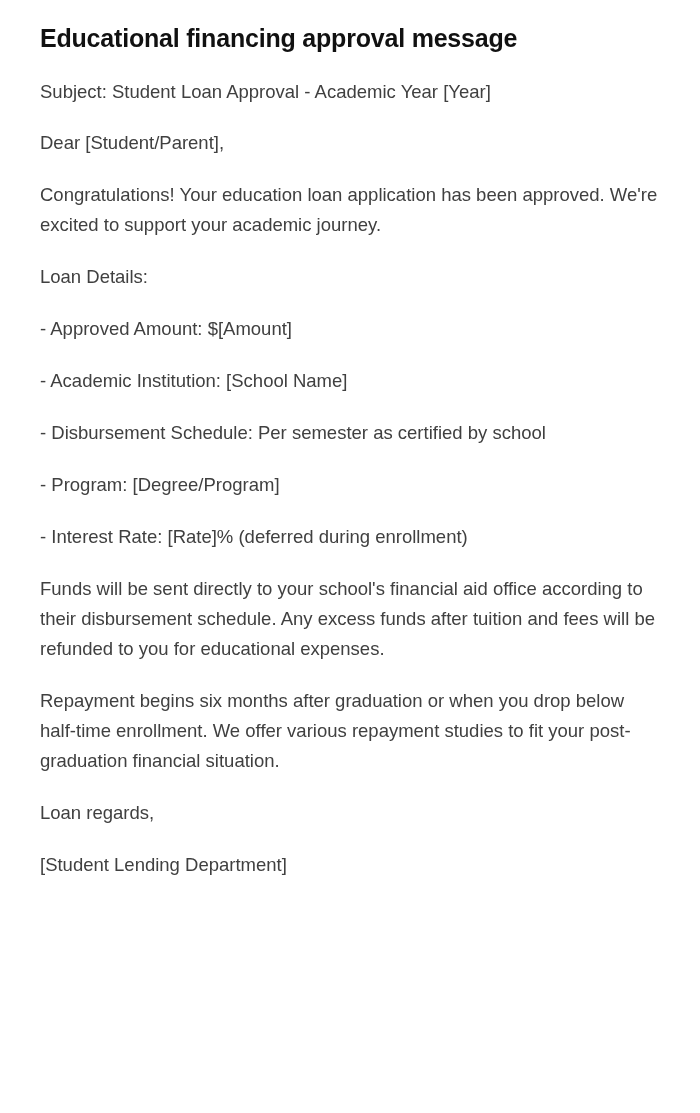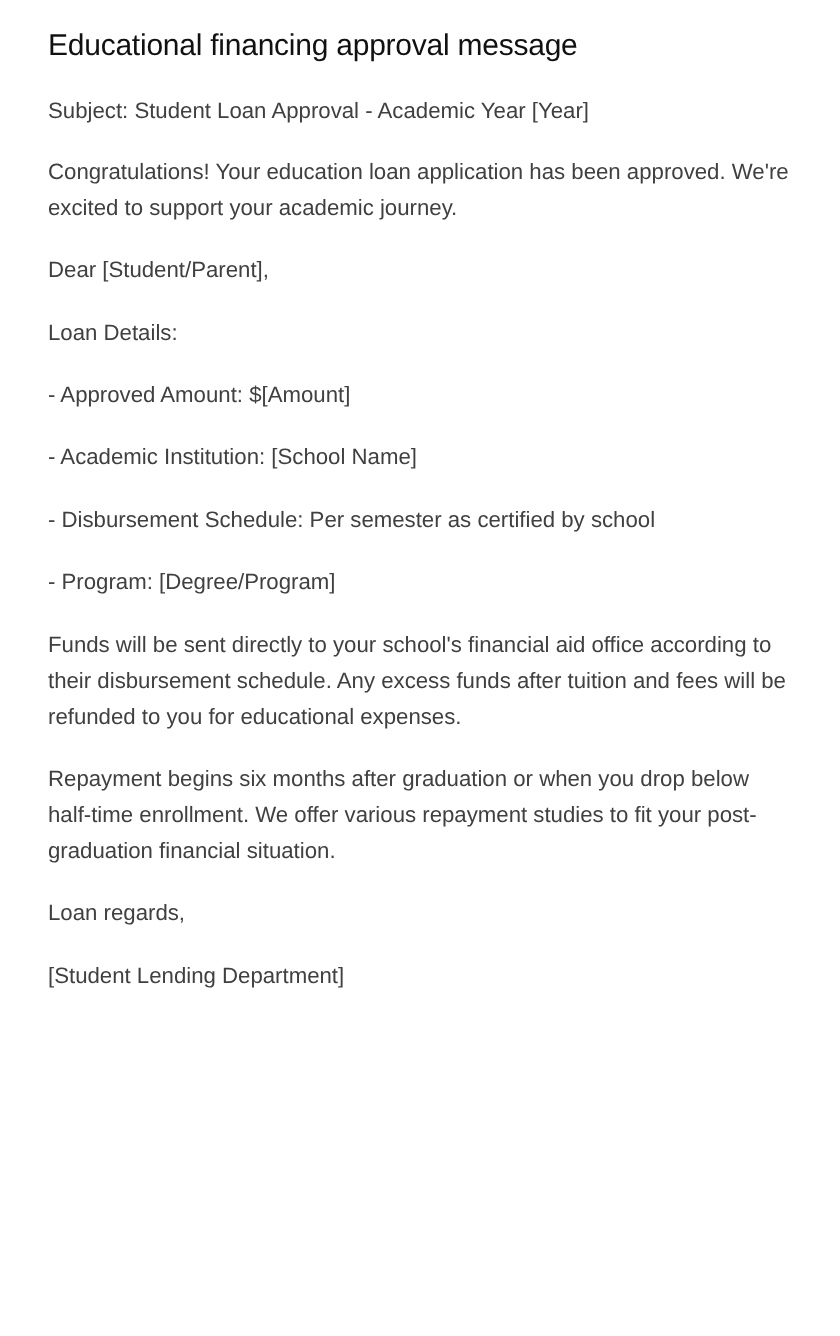--- a/index.html
+++ b/index.html
@@ -13,21 +13,21 @@
     font-family: "Liberation Sans", sans-serif;
     color: #1a1a1a;
     -webkit-font-smoothing: antialiased;
   }
   .doc {
     padding: 22px 40px 30px 40px;
     box-sizing: border-box;
   }
   .doc-title {
     font-size: 25px;
-    font-weight: normal;
+    font-weight: bold;
     line-height: 1.3;
     color: #111111;
     margin: 0 0 22px 0;
     letter-spacing: -0.2px;
   }
   .para {
     font-size: 18.5px;
     line-height: 1.62;
     color: #404040;
     margin: 0 0 22px 0;
@@ -37,24 +37,25 @@
     margin-bottom: 0;
   }
 </style>
 </head>
 <body>
 
 <div class="doc">
   <h1 class="doc-title">Educational financing approval message</h1>
 
   <p class="para">Subject: Student Loan Approval - Academic Year [Year]</p>
+  <p class="para">Dear [Student/Parent],</p>
   <p class="para">Congratulations! Your education loan application has been approved. We're excited to support your academic journey.</p>
-  <p class="para">Dear [Student/Parent],</p>
   <p class="para">Loan Details:</p>
   <p class="para">- Approved Amount: $[Amount]</p>
   <p class="para">- Academic Institution: [School Name]</p>
   <p class="para">- Disbursement Schedule: Per semester as certified by school</p>
   <p class="para">- Program: [Degree/Program]</p>
+  <p class="para">- Interest Rate: [Rate]% (deferred during enrollment)</p>
   <p class="para">Funds will be sent directly to your school's financial aid office according to their disbursement schedule. Any excess funds after tuition and fees will be refunded to you for educational expenses.</p>
   <p class="para">Repayment begins six months after graduation or when you drop below half-time enrollment. We offer various repayment studies to fit your post-graduation financial situation.</p>
   <p class="para">Loan regards,</p>
   <p class="para">[Student Lending Department]</p>
 </div>
 
 </body></html>

